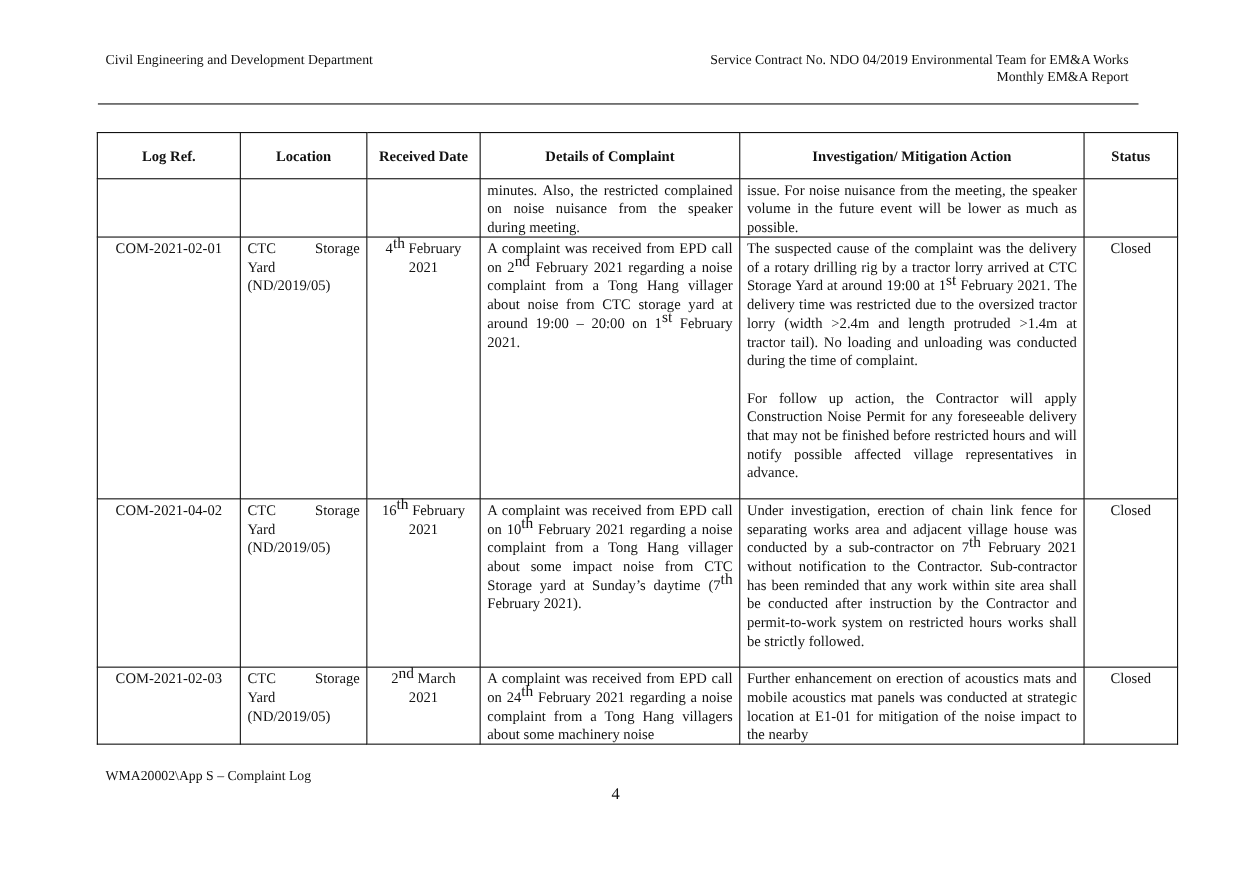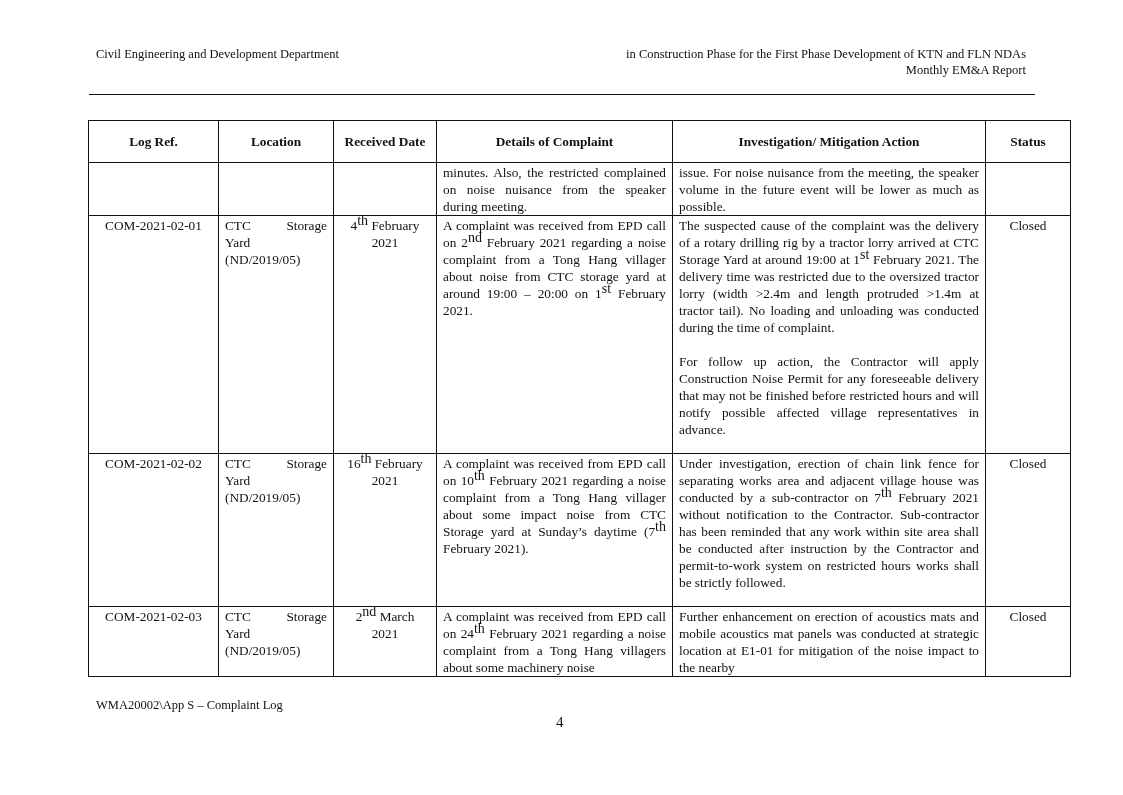--- a/index.html
+++ b/index.html
@@ -21,21 +21,21 @@
   sup { font-size:14px; line-height:0; vertical-align:5px; }
   .para + .para { margin-top:17px; }
   .ftr-left { position:absolute; left:96px; top:698px; font-size:12.5px; }
   .ftr-page { position:absolute; left:556px; top:714px; font-size:15px; }
 </style>
 </head>
 <body>
 
 <div class="hdr-left">Civil Engineering and Development Department</div>
 <div class="hdr-right">
-  <div>in Construction Phase for the First Phase Development of KTN and FLN NDAs</div>
+  <div>Service Contract No. NDO 04/2019 Environmental Team for EM&amp;A Works</div>
   <div>Monthly EM&amp;A Report</div>
 </div>
 <div class="hdr-rule"></div>
 
 <table class="log">
   <colgroup>
     <col style="width:130px">
       <col style="width:115px">
       <col style="width:103px">
     <col style="width:236px">
@@ -78,21 +78,21 @@
         <td class="c-det">
           <div>A complaint was received from EPD call on 2<sup>nd</sup> February 2021 regarding a noise complaint from a Tong Hang villager about noise from CTC storage yard at around 19:00 – 20:00 on 1<sup>st</sup> February 2021.</div>
         </td>
         <td class="c-inv">
           <div class="para">The suspected cause of the complaint was the delivery of a rotary drilling rig by a tractor lorry arrived at CTC Storage Yard at around 19:00 at 1<sup>st</sup> February 2021. The delivery time was restricted due to the oversized tractor lorry (width &gt;2.4m and length protruded &gt;1.4m at tractor tail). No loading and unloading was conducted during the time of complaint.</div>
           <div class="para">For follow up action, the Contractor will apply Construction Noise Permit for any foreseeable delivery that may not be finished before restricted hours and will notify possible affected village representatives in advance.</div>
         </td>
         <td class="c-stat"><span>Closed</span></td>
       </tr>
       <tr style="height: 153px;">
-        <td class="c-ref"><span>COM-2021-02-02</span></td>
+        <td class="c-ref"><span>COM-2021-04-02</span></td>
         <td class="c-loc">
           <div class="loc-line1">
             <span>CTC</span>
             <span>Storage</span>
           </div>
           <div style="width:80px">Yard (ND/2019/05)</div>
         </td>
         <td class="c-date"><span>16</span><sup>th</sup> <span>February</span><br><span>2021</span></td>
         <td class="c-det">
           <div>A complaint was received from EPD call on 10<sup>th</sup> February 2021 regarding a noise complaint from a Tong Hang villager about some impact noise from CTC Storage yard at Sunday’s daytime (7<sup>th</sup> February 2021).</div>

